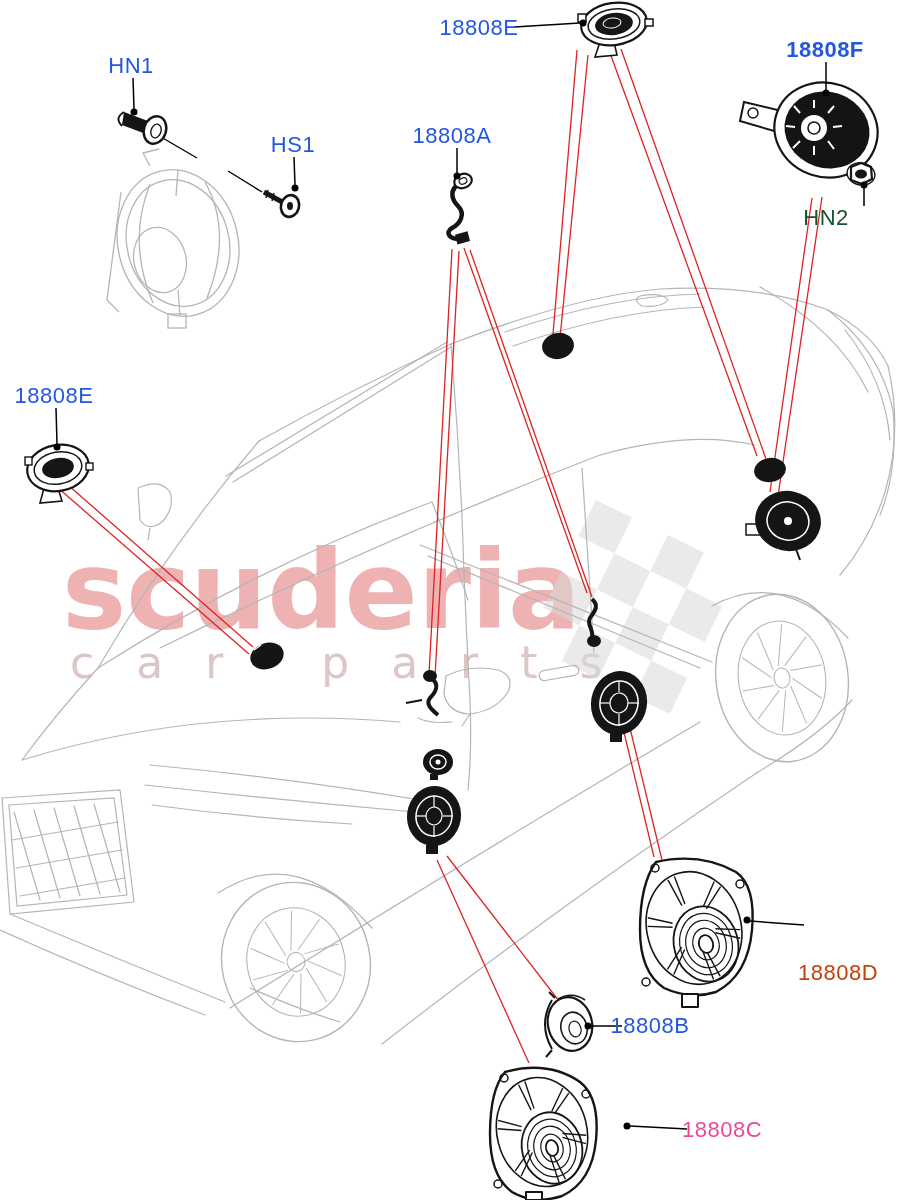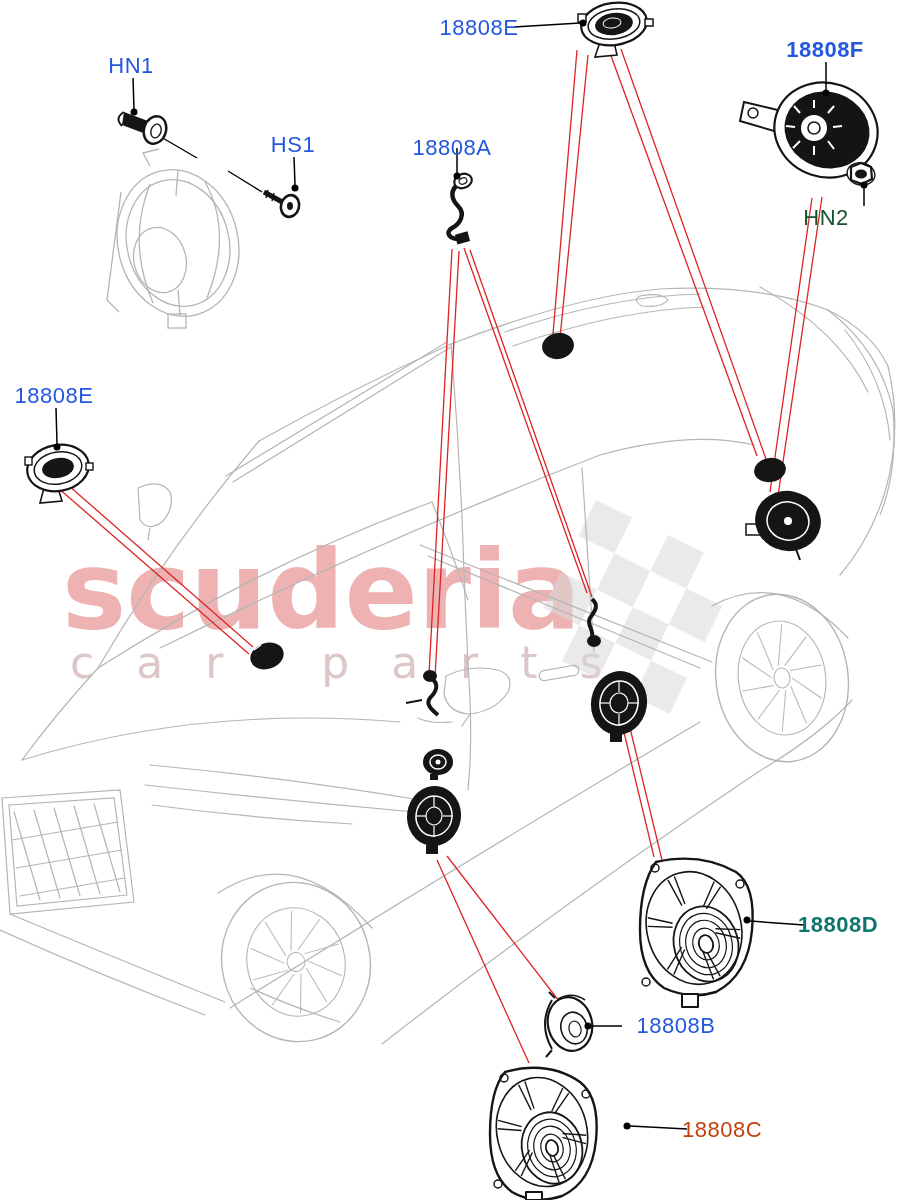--- a/index.html
+++ b/index.html
@@ -383,20 +383,20 @@
         <line x1="687" y1="1129" x2="630" y2="1126" stroke="#000000" stroke-width="1.5"></line>
         <circle cx="627" cy="1126" r="3.5" fill="#000000"></circle>
       </g>
 </svg>
 
 <div id="labels-layer">
       <div class="part-label" style="left: 131px; top: 66px; color: rgb(36, 87, 224); text-align: center;">HN1</div>
       <div class="part-label" style="left: 293px; top: 145px; color: rgb(36, 87, 224);">HS1</div>
       <div class="part-label" style="left: 479px; top: 28px; color: rgb(36, 87, 224);">18808E</div>
       <div class="part-label" style="left: 825px; top: 50px; color: rgb(36, 87, 224); font-weight: bold;">18808F</div>
-      <div class="part-label" style="left: 452px; top: 148px; color: rgb(36, 87, 224);">18808A</div>
+      <div class="part-label" style="left: 452px; top: 136px; color: rgb(36, 87, 224);">18808A</div>
       <div class="part-label" style="left: 826px; top: 218px; color: #14532d;">HN2</div>
       <div class="part-label" style="left: 54px; top: 396px; color: rgb(36, 87, 224);">18808E</div>
-      <div class="part-label" style="left: 838px; top: 925px; color: #0f766e; font-weight: bold;">18808D</div>
-      <div class="part-label" style="left: 676px; top: 1026px; color: rgb(36, 87, 224); text-align: right;">18808B</div>
-      <div class="part-label" style="left: 722px; top: 1130px; color: #c2410c;">18808C</div>
+      <div class="part-label" style="left: 838px; top: 973px; color: #c2410c;">18808D</div>
+      <div class="part-label" style="left: 650px; top: 1026px; color: rgb(36, 87, 224); text-align: right;">18808B</div>
+      <div class="part-label" style="left: 722px; top: 1130px; color: #ec4899;">18808C</div>
     </div>
 </div>
 
 </body></html>

